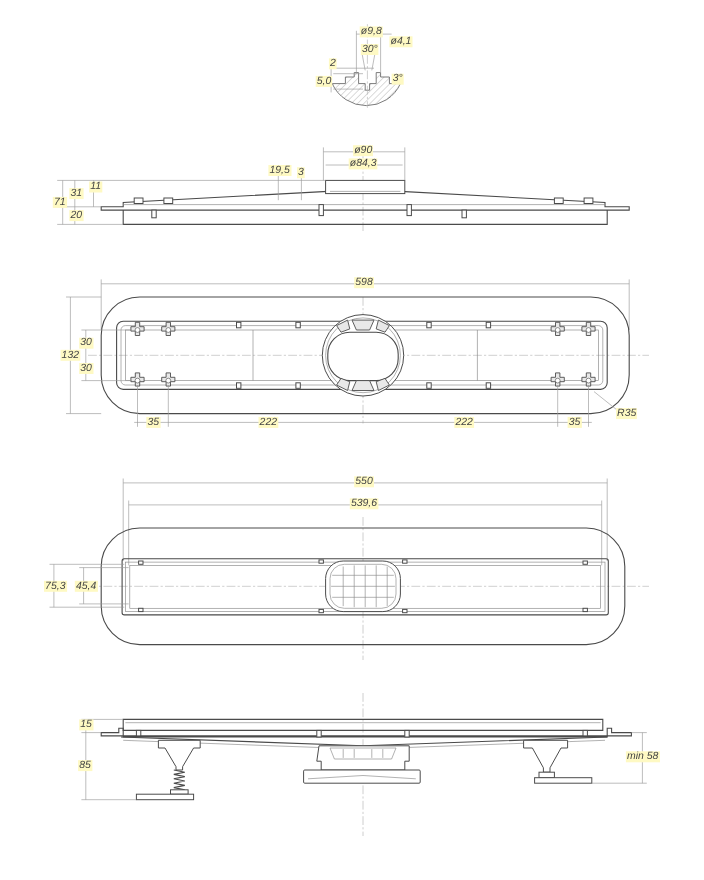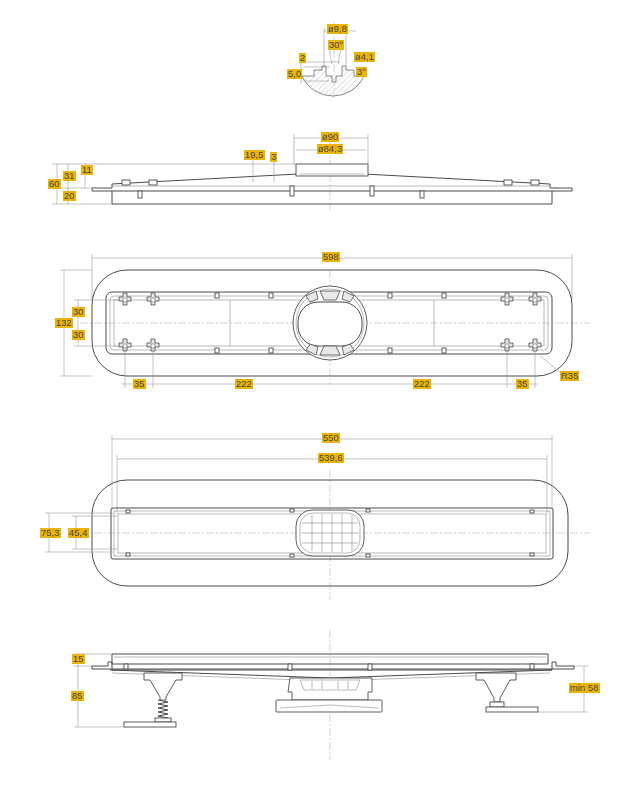--- a/index.html
+++ b/index.html
@@ -5,21 +5,21 @@
     html, body { margin: 0; padding: 0; background: #ffffff; }
     body { width: 640px; height: 800px; overflow: hidden; position: relative; }
     svg { position: absolute; left: 0; top: 0; }
     .ln { stroke: #4a4a4a; stroke-width: 1; fill: none; }
     .lt { stroke: #8a8a8a; stroke-width: 0.6; fill: none; }
     .dim { stroke: #9a9a9a; stroke-width: 0.6; fill: none; }
     .ctr { stroke: #b5b5b5; stroke-width: 0.6; fill: none; stroke-dasharray: 8 2 2 2; }
     .fillg { fill: #e8e8e8; stroke: #4a4a4a; stroke-width: 0.8; }
     .fillw { fill: #ffffff; stroke: #4a4a4a; stroke-width: 0.9; }
     .hatch { fill: url(#hatch); stroke: #6a6a6a; stroke-width: 0.8; }
-    .lbl { position: absolute; font-family: "Liberation Sans", sans-serif; font-size: 9.5px; color: #444444; white-space: nowrap; line-height: 1; background: #eab308; padding: 0 1px; }
+    .lbl { position: absolute; font-family: "Liberation Sans", sans-serif; font-size: 9.5px; color: #444444; white-space: nowrap; line-height: 1; background: #fef9c3; padding: 0 1px; font-style: italic; }
   </style>
 </head>
 <body>
 
 <svg width="640" height="800" viewBox="0 0 640 800">
   <defs>
     <pattern id="hatch" width="4" height="4" patternUnits="userSpaceOnUse" patternTransform="rotate(45)">
       <line x1="0" y1="0" x2="0" y2="4" stroke="#c9c9c9" stroke-width="1.2"></line>
     </pattern>
   </defs>
@@ -241,26 +241,26 @@
     <line class="dim" x1="74" y1="666" x2="92" y2="666"></line>
     <line class="dim" x1="74" y1="727" x2="124" y2="727"></line>
     <line class="dim" x1="584" y1="666" x2="584" y2="712"></line>
     <line class="dim" x1="574" y1="666" x2="588" y2="666"></line>
     <line class="dim" x1="538" y1="712" x2="588" y2="712"></line>
   </g>
 </svg>
 
 <span class="lbl" style="left:327px;top:24px;">ø9,8</span>
 <span class="lbl" style="left:328px;top:40px;">30°</span>
-<span class="lbl" style="left:354px;top:52px;">ø4,1</span>
+<span class="lbl" style="left:354px;top:33px;">ø4,1</span>
 <span class="lbl" style="left:299px;top:53px;">2</span>
 <span class="lbl" style="left:287px;top:69px;">5,0</span>
 <span class="lbl" style="left:356px;top:67px;">3°</span>
 
-<span class="lbl" style="left:48px;top:179px;">60</span>
+<span class="lbl" style="left:48px;top:179px;">71</span>
 <span class="lbl" style="left:63px;top:171px;text-align:right;">31</span>
 <span class="lbl" style="left:81px;top:165px;">11</span>
 <span class="lbl" style="left:63px;top:191px;">20</span>
 <span class="lbl" style="left:244px;top:150px;">19,5</span>
 <span class="lbl" style="left:270px;top:152px;">3</span>
 <span class="lbl" style="left:321px;top:132px;">ø90</span>
 <span class="lbl" style="left:317px;top:144px;">ø84,3</span>
 
 <span class="lbl" style="left:322px;top:252px;text-align:right;">598</span>
 <span class="lbl" style="left:55px;top:318px;">132</span>

